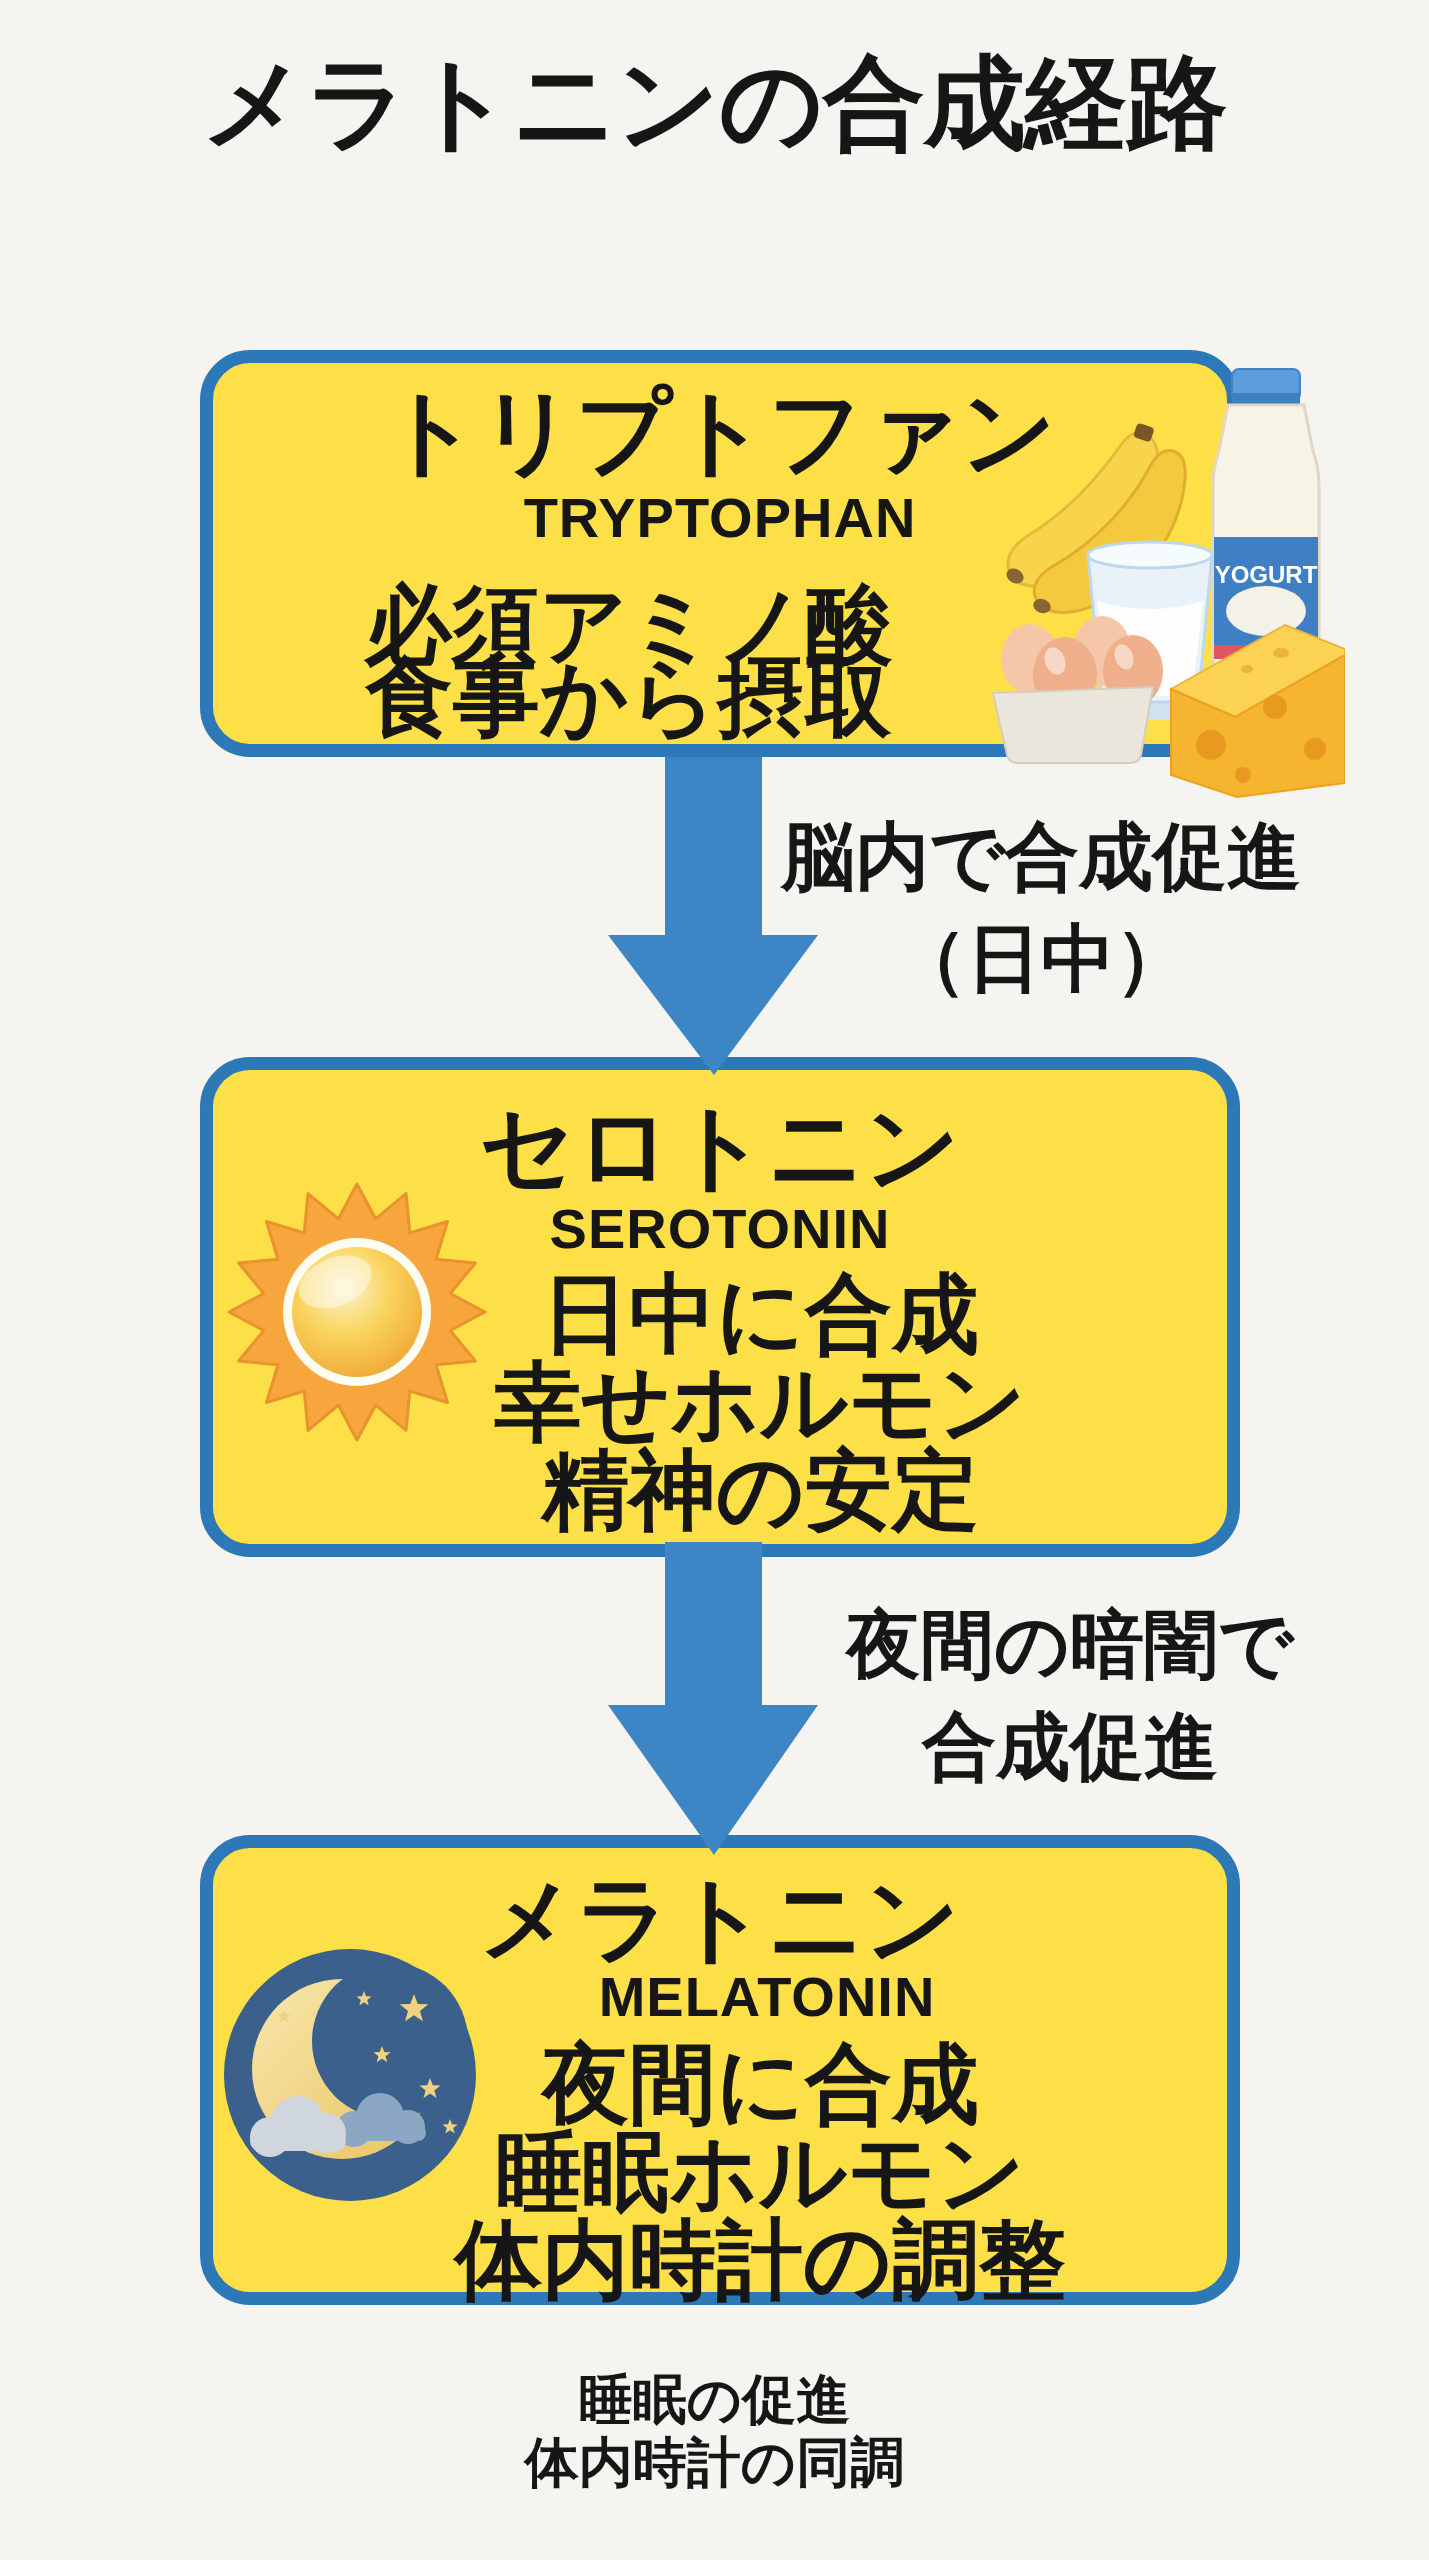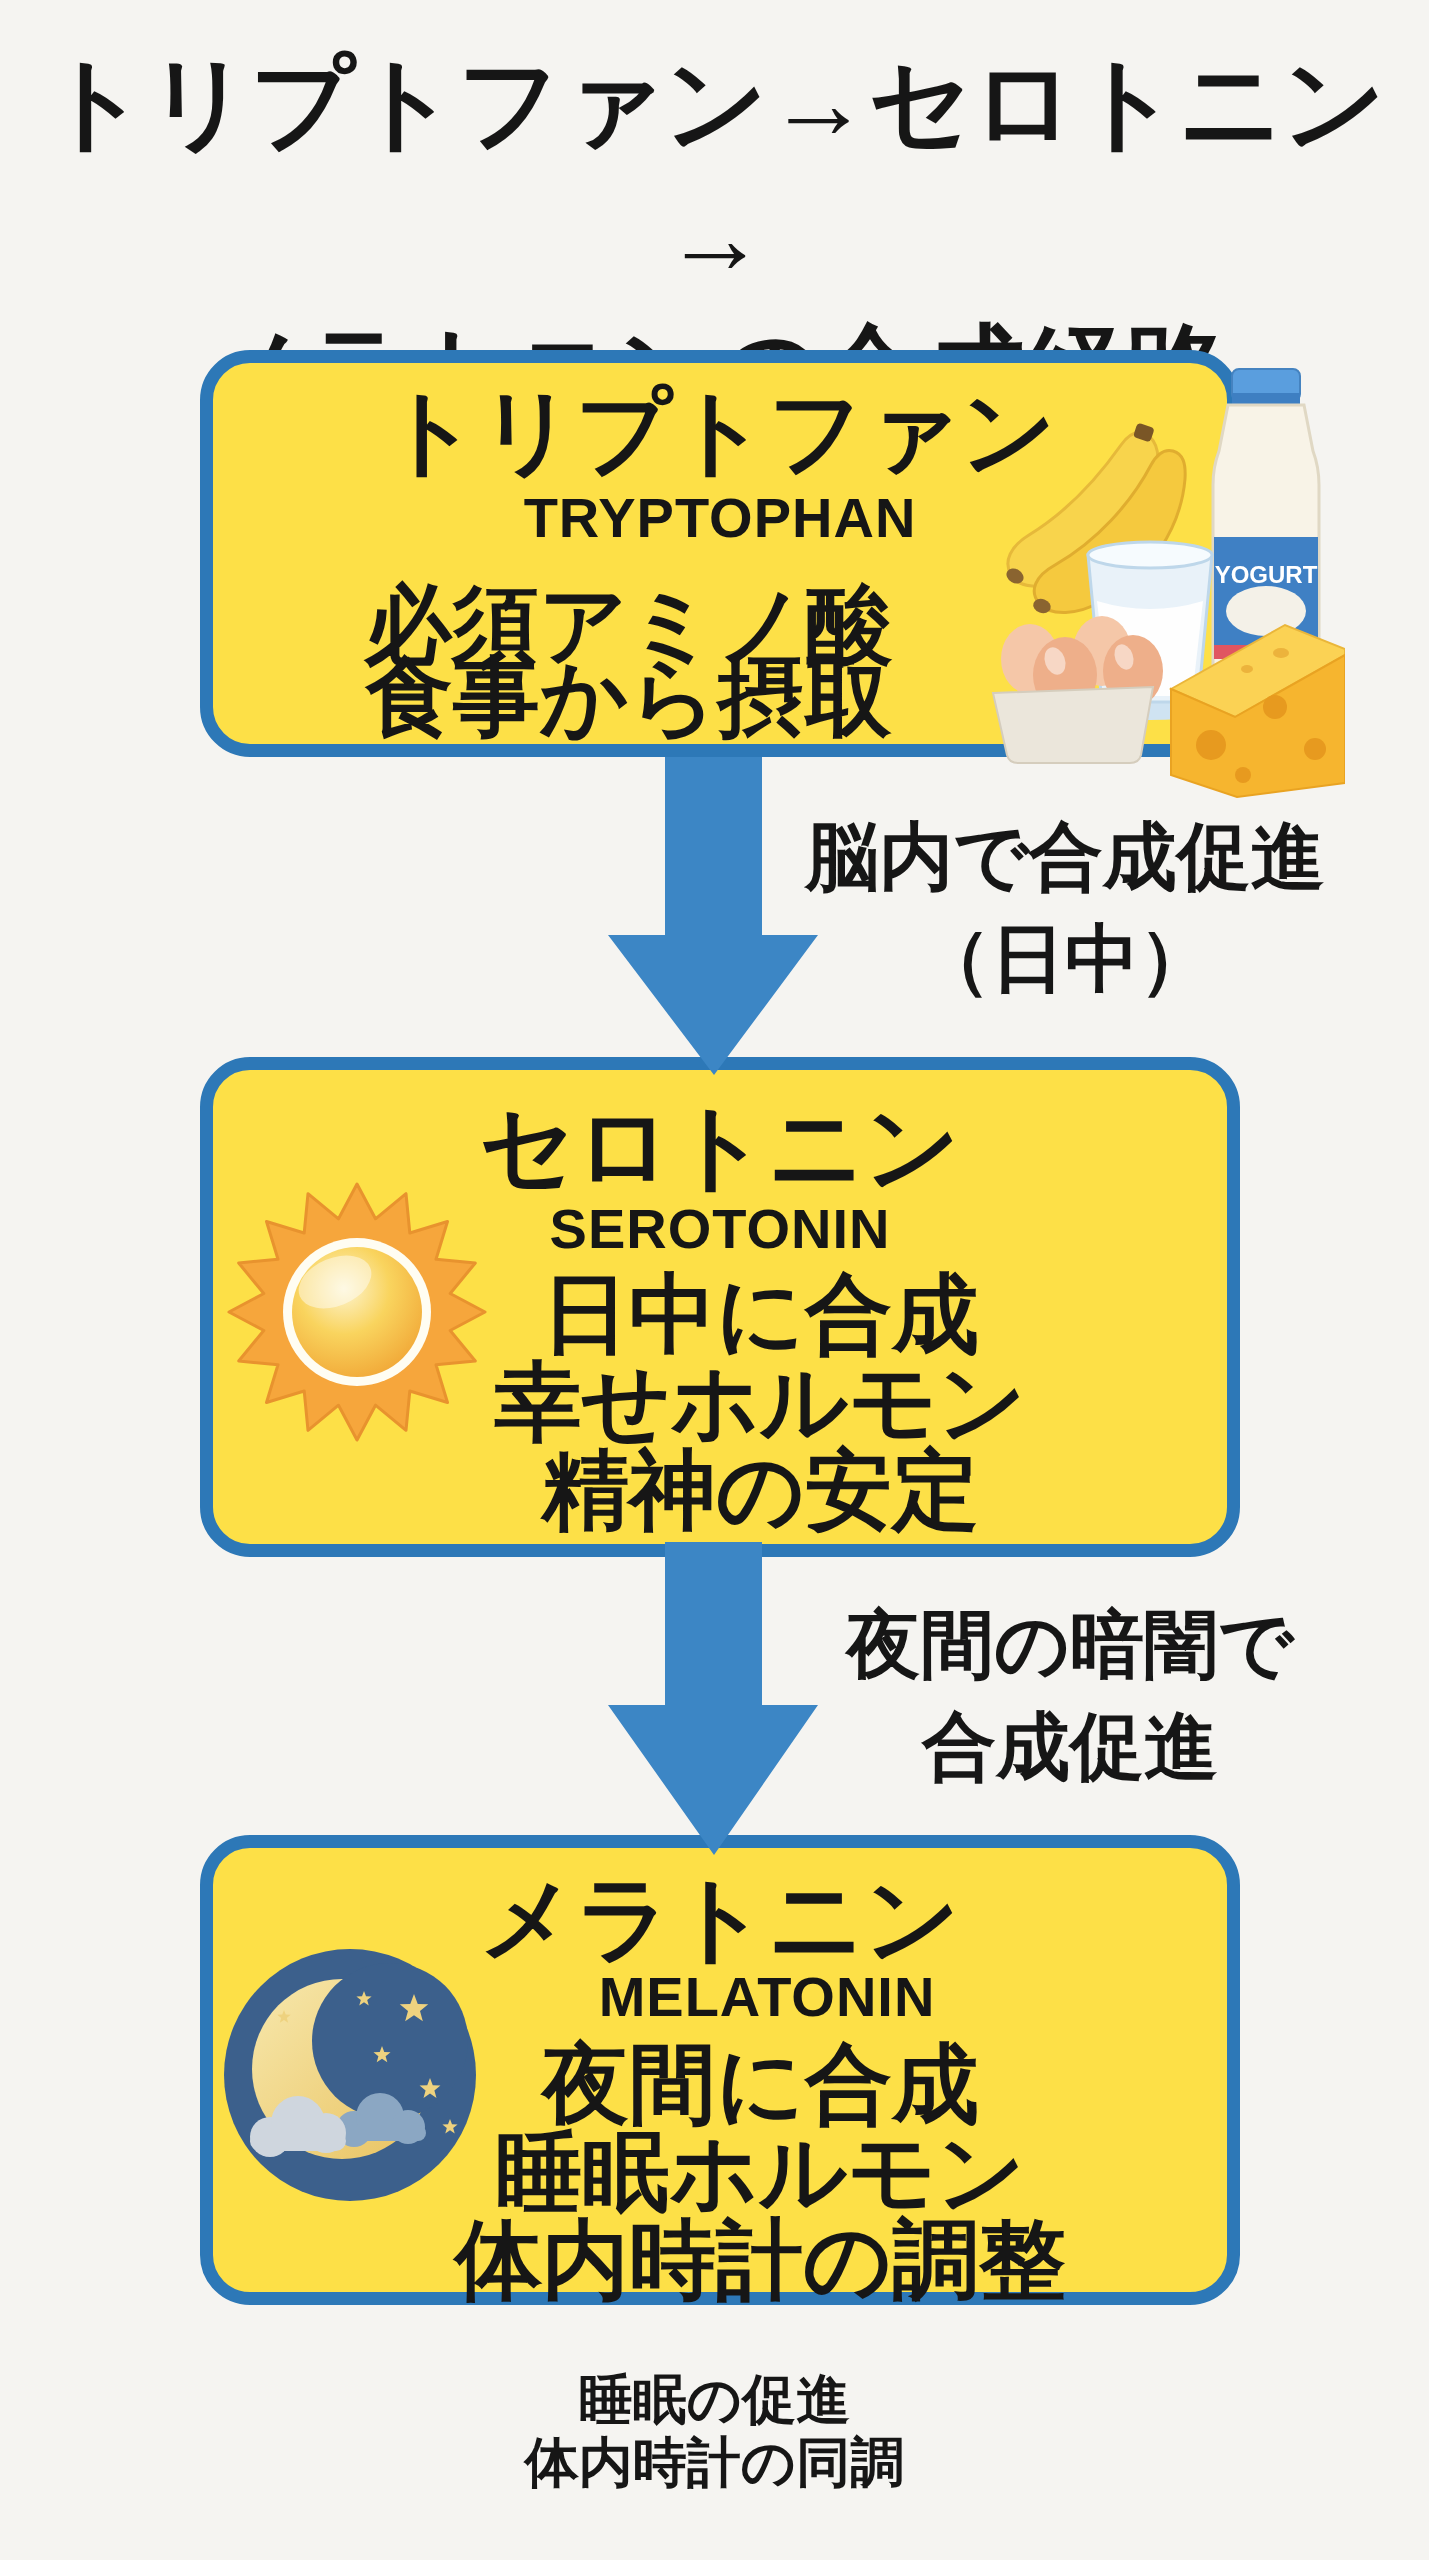--- a/index.html
+++ b/index.html
@@ -19,32 +19,31 @@
     line-height:1.05;white-space:nowrap;}
   .h-ja{font-size:94px;}
   .h-en{font-size:56px;font-weight:700;letter-spacing:1px;}
   .body-t{font-size:87px;}
   .shift-l{left:0;width:82%;}
   .shift-r{left:11%;width:86%;}
   .arrow-svg{position:absolute;z-index:3;}
   .illus{position:absolute;z-index:4;}
   .alabel{position:absolute;width:580px;text-align:center;font-size:74px;
     font-weight:900;line-height:1.38;z-index:1;white-space:nowrap;}
-  #alabel1{left:775px;top:806px;}
+  #alabel1{left:751px;top:806px;}
   #alabel2{left:780px;top:1594px;text-align:center;}
   .footer{position:absolute;top:2368px;left:0;width:100%;text-align:center;
     font-size:54px;font-weight:900;line-height:1.17;}
 </style>
 </head>
 <body>
 
 <div class="canvas">
 
   <div class="title">
-    <div>トリプトファン→セロトニン→</div>
     <div>メラトニンの合成経路</div>
   </div>
 
   <div class="box" id="box1">
     <div class="bline h-ja" style="top:20px;">トリプトファン</div>
     <div class="bline h-en" style="top:126px;">TRYPTOPHAN</div>
     <div class="bline body-t shift-l" style="top:216px;">必須アミノ酸</div>
     <div class="bline body-t shift-l" style="top:288px;">食事から摂取</div>
   </div>
 

